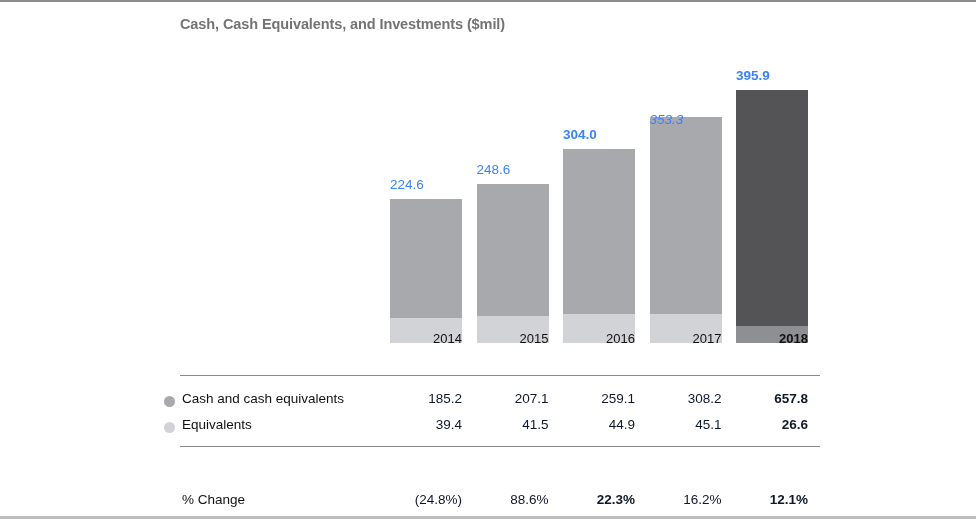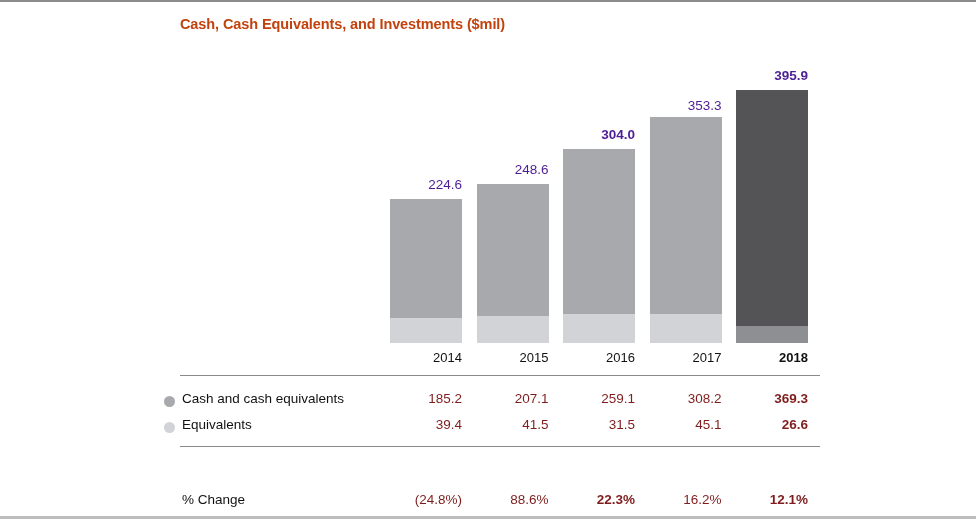--- a/index.html
+++ b/index.html
@@ -25,21 +25,21 @@
     box-sizing: border-box;
     background: #fff;
   }
   #chart-title {
     position: absolute;
     left: 180px;
     top: 14px;
     font-size: 14.5px;
     font-weight: bold;
     letter-spacing: -0.1px;
-    color: #c2410c;
+    color: #737373;
     white-space: nowrap;
   }
 
   
   #plot {
     position: absolute;
     left: 0;
     top: 0;
     width: 976px;
     height: 345px;
@@ -52,32 +52,32 @@
     flex-direction: column;
     justify-content: flex-end;
   }
   .seg-cash, .seg-inv {
     width: 100%;
     display: block;
   }
   .total-label {
     position: absolute;
     width: 72px;
-    text-align: right;
+    text-align: left;
     font-size: 13.5px;
-    color: #4c1d95;
+    color: #3b82f6;
     white-space: nowrap;
   }
   .total-label.em { font-weight: bold; }
 
   
   #xaxis {
     position: absolute;
     left: 0;
-    top: 348px;
+    top: 329px;
     width: 916px;
     height: 22px;
   }
   .xtick {
     position: absolute;
     width: 72px;
     text-align: right;
     font-size: 13px;
     color: #111;
     top: 0;
@@ -128,21 +128,21 @@
     color: #111;
     white-space: nowrap;
     line-height: 18px;
   }
   .cell {
     position: absolute;
     top: 0;
     width: 72px;
     text-align: right;
     font-size: 13.5px;
-    color: #7f1d1d;
+    color: #0f172a;
     line-height: 18px;
     white-space: nowrap;
   }
   .cell.em { font-weight: bold; }
 </style>
 </head>
 <body>
 
 <div id="page">
 
@@ -161,21 +161,21 @@
       <div class="total-label" style="left: 476.5px; top: 160.132px;">248.6</div>
       <div class="bar-col" style="left: 563px; top: 146.729px; height: 194.271px; bottom: auto;">
         <div class="seg-cash" style="height: 165.578px; background: rgb(168, 169, 173);"></div>
         <div class="seg-inv" style="height: 28.6934px; background: rgb(210, 211, 214);"></div>
       </div>
       <div class="total-label" style="left: 563px; top: 124.729px; font-weight: bold;">304.0</div>
       <div class="bar-col" style="left: 649.5px; top: 115.224px; height: 225.776px; bottom: auto;">
         <div class="seg-cash" style="height: 196.955px; background: rgb(168, 169, 173);"></div>
         <div class="seg-inv" style="height: 28.8212px; background: rgb(210, 211, 214);"></div>
       </div>
-      <div class="total-label" style="left: 649.5px; top: 96px;">353.3</div>
+      <div class="total-label" style="left: 649.5px; top: 110px; font-style: italic;">353.3</div>
       <div class="bar-col" style="left: 736px; top: 88px; height: 253px; bottom: auto;">
         <div class="seg-cash" style="height: 236.001px; background: rgb(84, 84, 87);"></div>
         <div class="seg-inv" style="height: 16.9987px; background: rgb(142, 143, 147);"></div>
       </div>
       <div class="total-label em" style="left: 736px; top: 66px;">395.9</div>
     </div>
 
   <div id="xaxis">
       <div class="xtick" style="left: 390px;">2014</div>
       <div class="xtick" style="left: 476.5px;">2015</div>
@@ -188,29 +188,29 @@
     <div class="rule" id="rule-top"></div>
     <div class="rule" id="rule-mid"></div>
 
     <div class="trow" id="row-cash">
       <span class="legend-dot" style="background: rgb(168, 169, 173);"></span>
       <span class="row-label">Cash and cash equivalents</span>
     <span class="cell" style="left: 390px;">185.2</span>
         <span class="cell" style="left: 476.5px;">207.1</span>
         <span class="cell" style="left: 563px;">259.1</span>
         <span class="cell" style="left: 649.5px;">308.2</span>
-        <span class="cell em" style="left: 736px;">369.3</span>
+        <span class="cell em" style="left: 736px;">657.8</span>
       </div>
 
     <div class="trow" id="row-inv">
       <span class="legend-dot" style="background: rgb(210, 211, 214);"></span>
       <span class="row-label">Equivalents</span>
     <span class="cell" style="left: 390px;">39.4</span>
         <span class="cell" style="left: 476.5px;">41.5</span>
-        <span class="cell" style="left: 563px;">31.5</span>
+        <span class="cell" style="left: 563px;">44.9</span>
         <span class="cell" style="left: 649.5px;">45.1</span>
         <span class="cell em" style="left: 736px;">26.6</span>
       </div>
 
     <div class="trow" id="row-pct">
       <span class="row-label">% Change</span>
     <span class="cell" style="left: 390px;">(24.8%)</span>
         <span class="cell" style="left: 476.5px;">88.6%</span>
         <span class="cell" style="left: 563px; font-weight: bold;">22.3%</span>
         <span class="cell" style="left: 649.5px;">16.2%</span>

